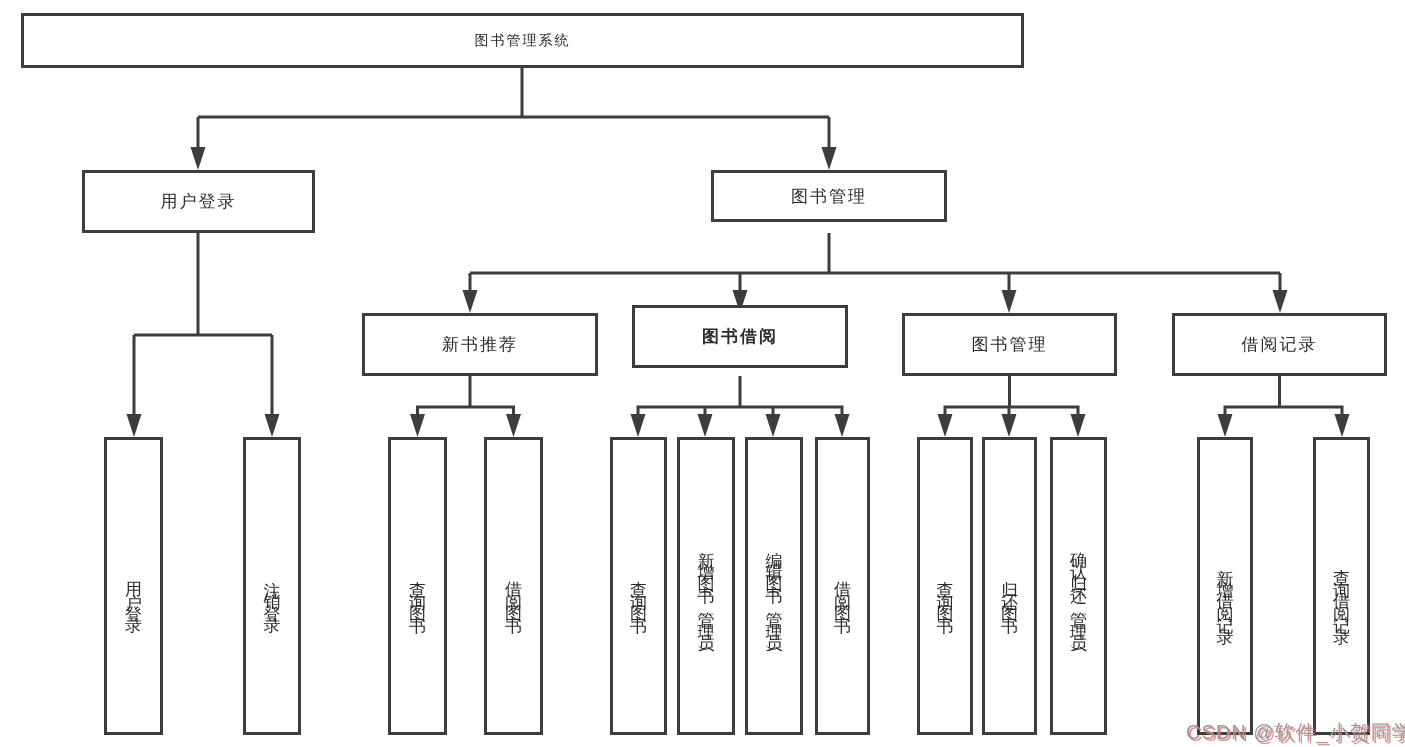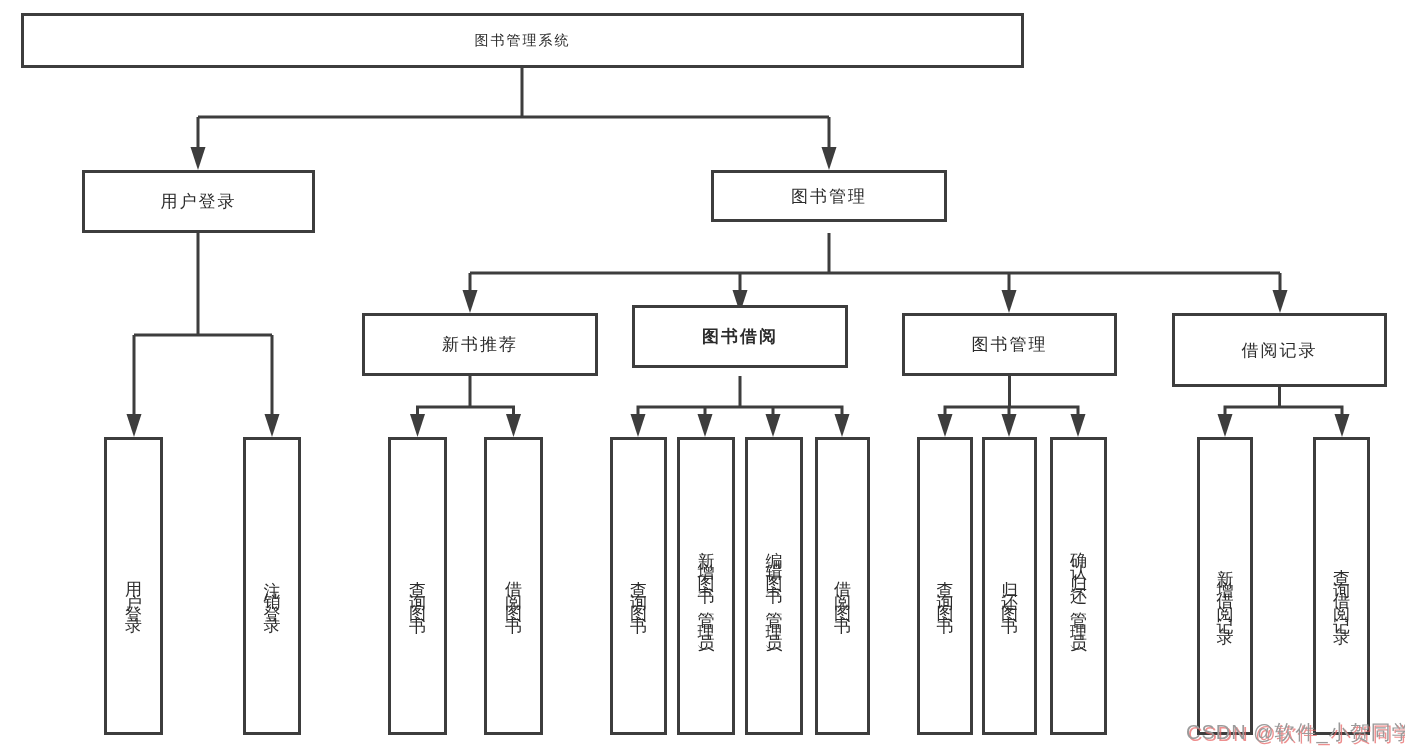--- a/index.html
+++ b/index.html
@@ -108,21 +108,21 @@
 
   <div class="hnode" style="left:362px;top:313px;width:236px;height:63px;">
     <span>新书推荐</span>
   </div>
   <div class="hnode" style="left:632px;top:305px;width:216px;height:63px;font-weight:bold;">
     <span>图书借阅</span>
   </div>
   <div class="hnode" style="left:902px;top:313px;width:215px;height:63px;">
     <span>图书管理</span>
   </div>
-  <div class="hnode" style="left:1172px;top:313px;width:215px;height:74px;">
+  <div class="hnode" style="left:1172px;top:313px;width:215px;height:63px;">
     <span>借阅记录</span>
   </div>
 
   <div class="leaf" style="left:104px;width:59px;">
     <span class="vtext">用户登录</span>
   </div>
   <div class="leaf" style="left:243px;width:58px;">
     <span class="vtext">注销登录</span>
   </div>
 

